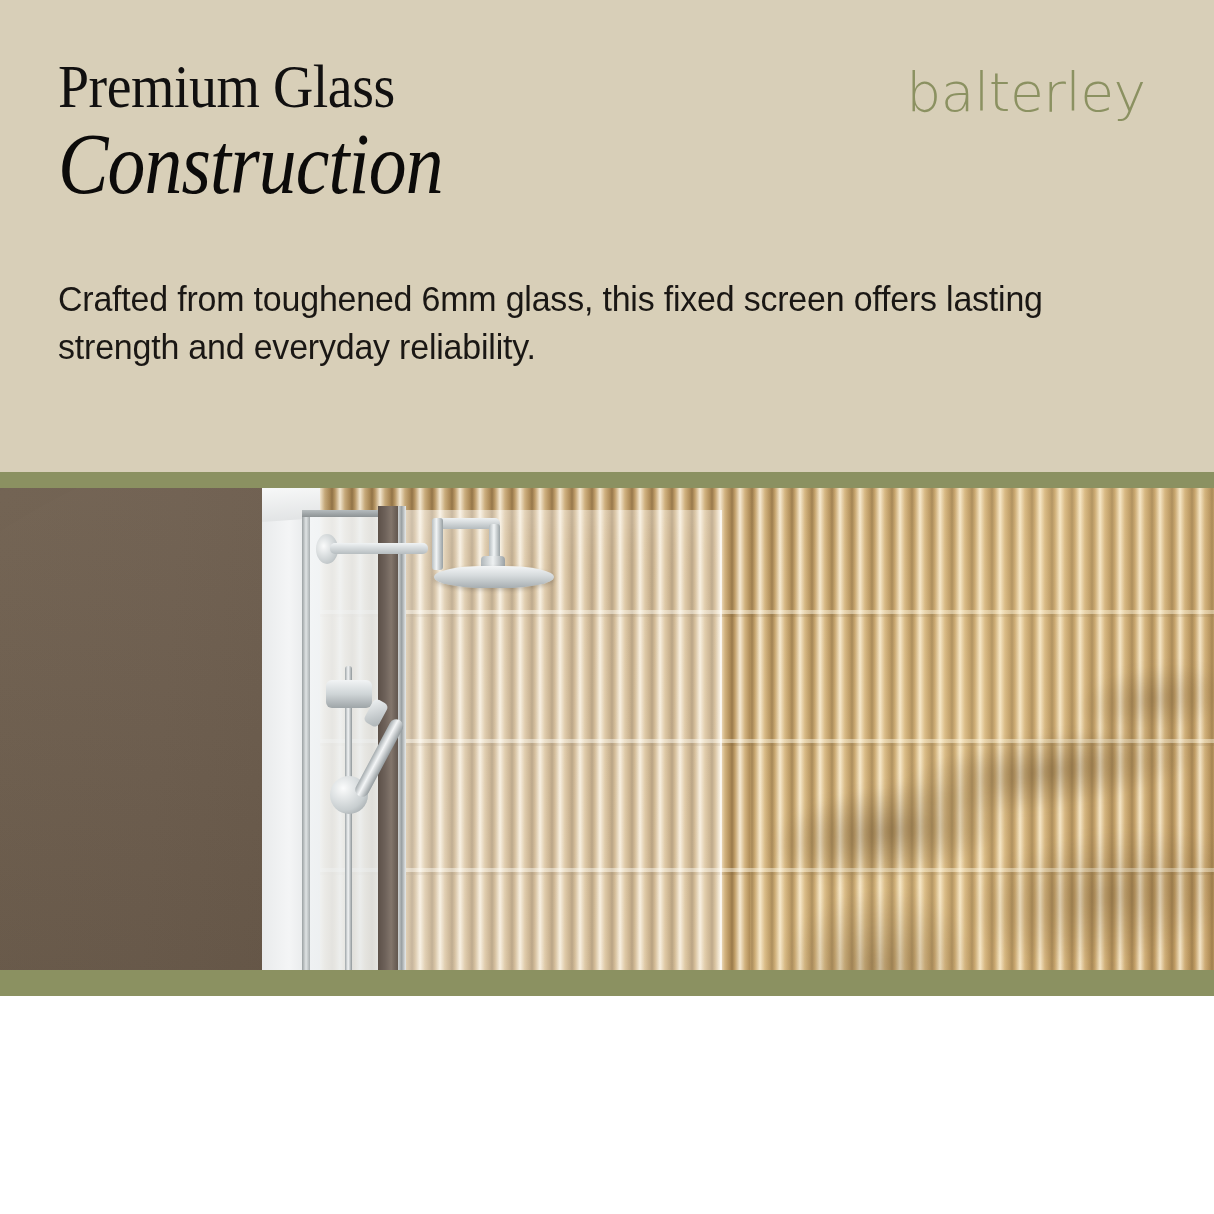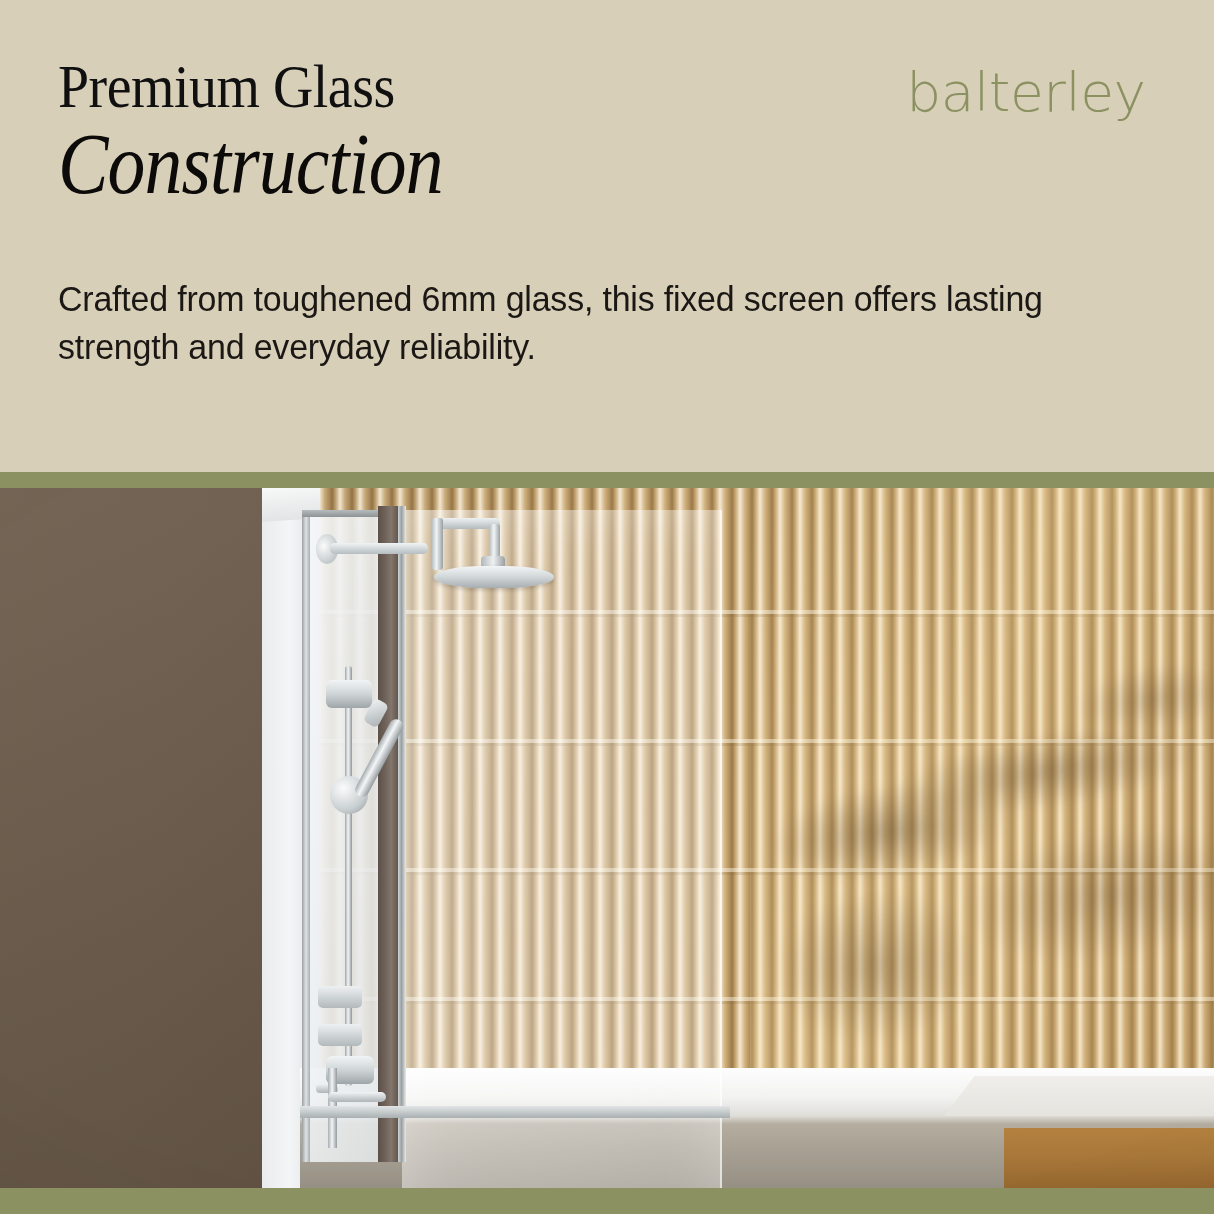--- a/index.html
+++ b/index.html
@@ -7,21 +7,21 @@
     padding: 0;
     background: #ffffff;
   }
   body {
     font-family: "Liberation Sans", sans-serif;
   }
 
   #poster {
     position: relative;
     width: 1214px;
-    height: 1214px;
+    height: 996px;
     overflow: hidden;
     background: #d8cfb8;
   }
 
   
   .text-panel {
     position: absolute;
     left: 0; top: 0;
     width: 1214px;
     height: 472px;

